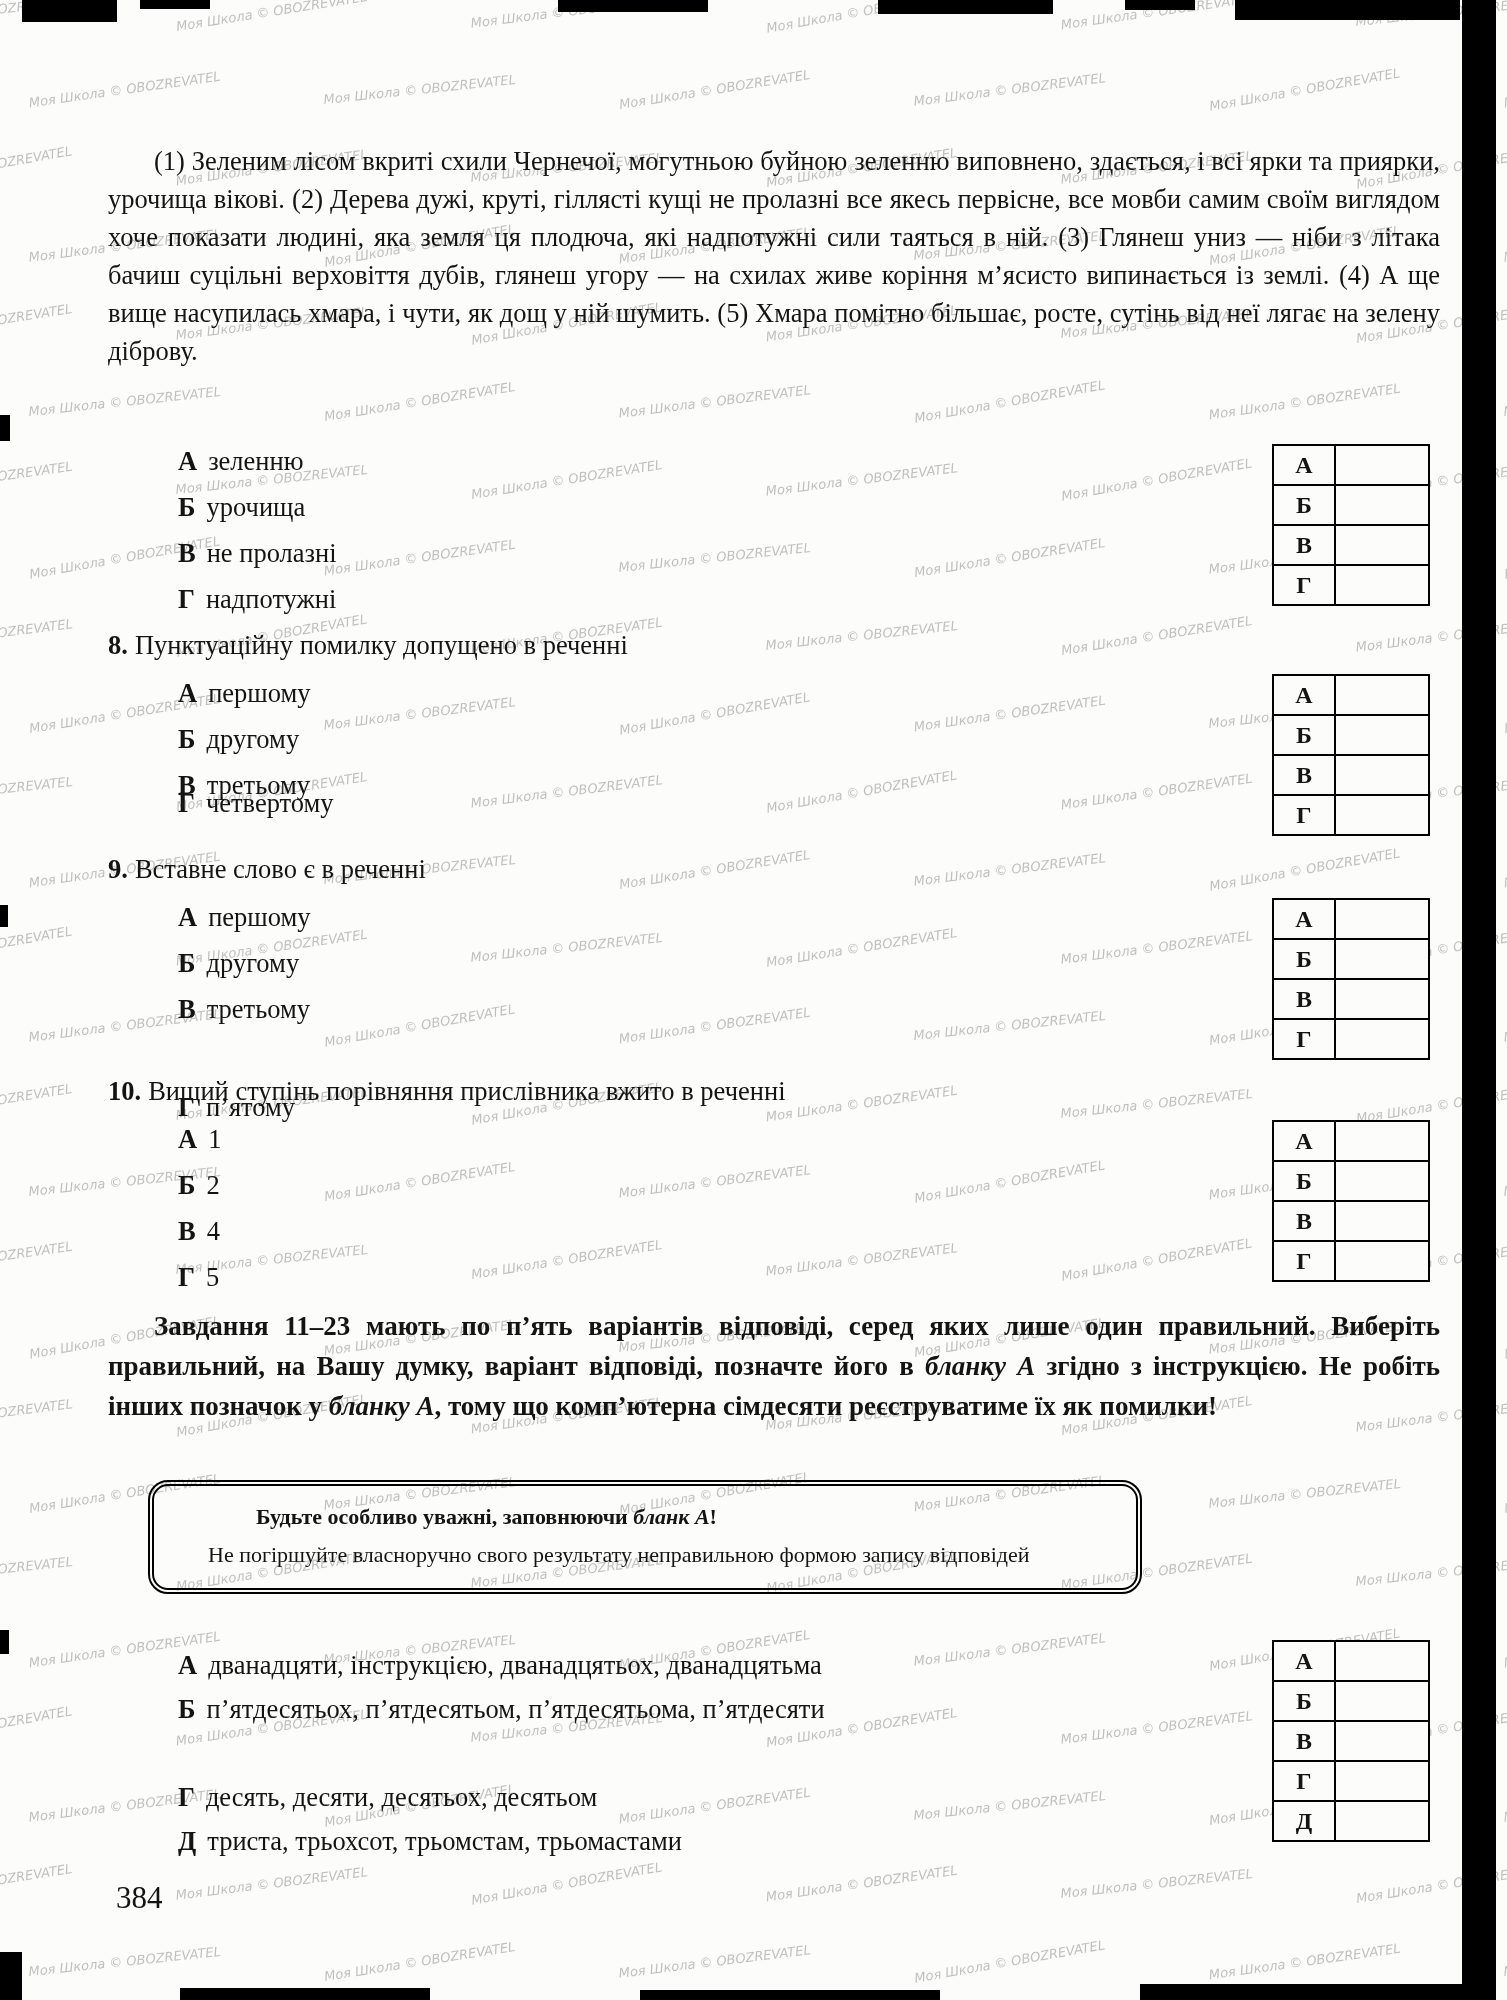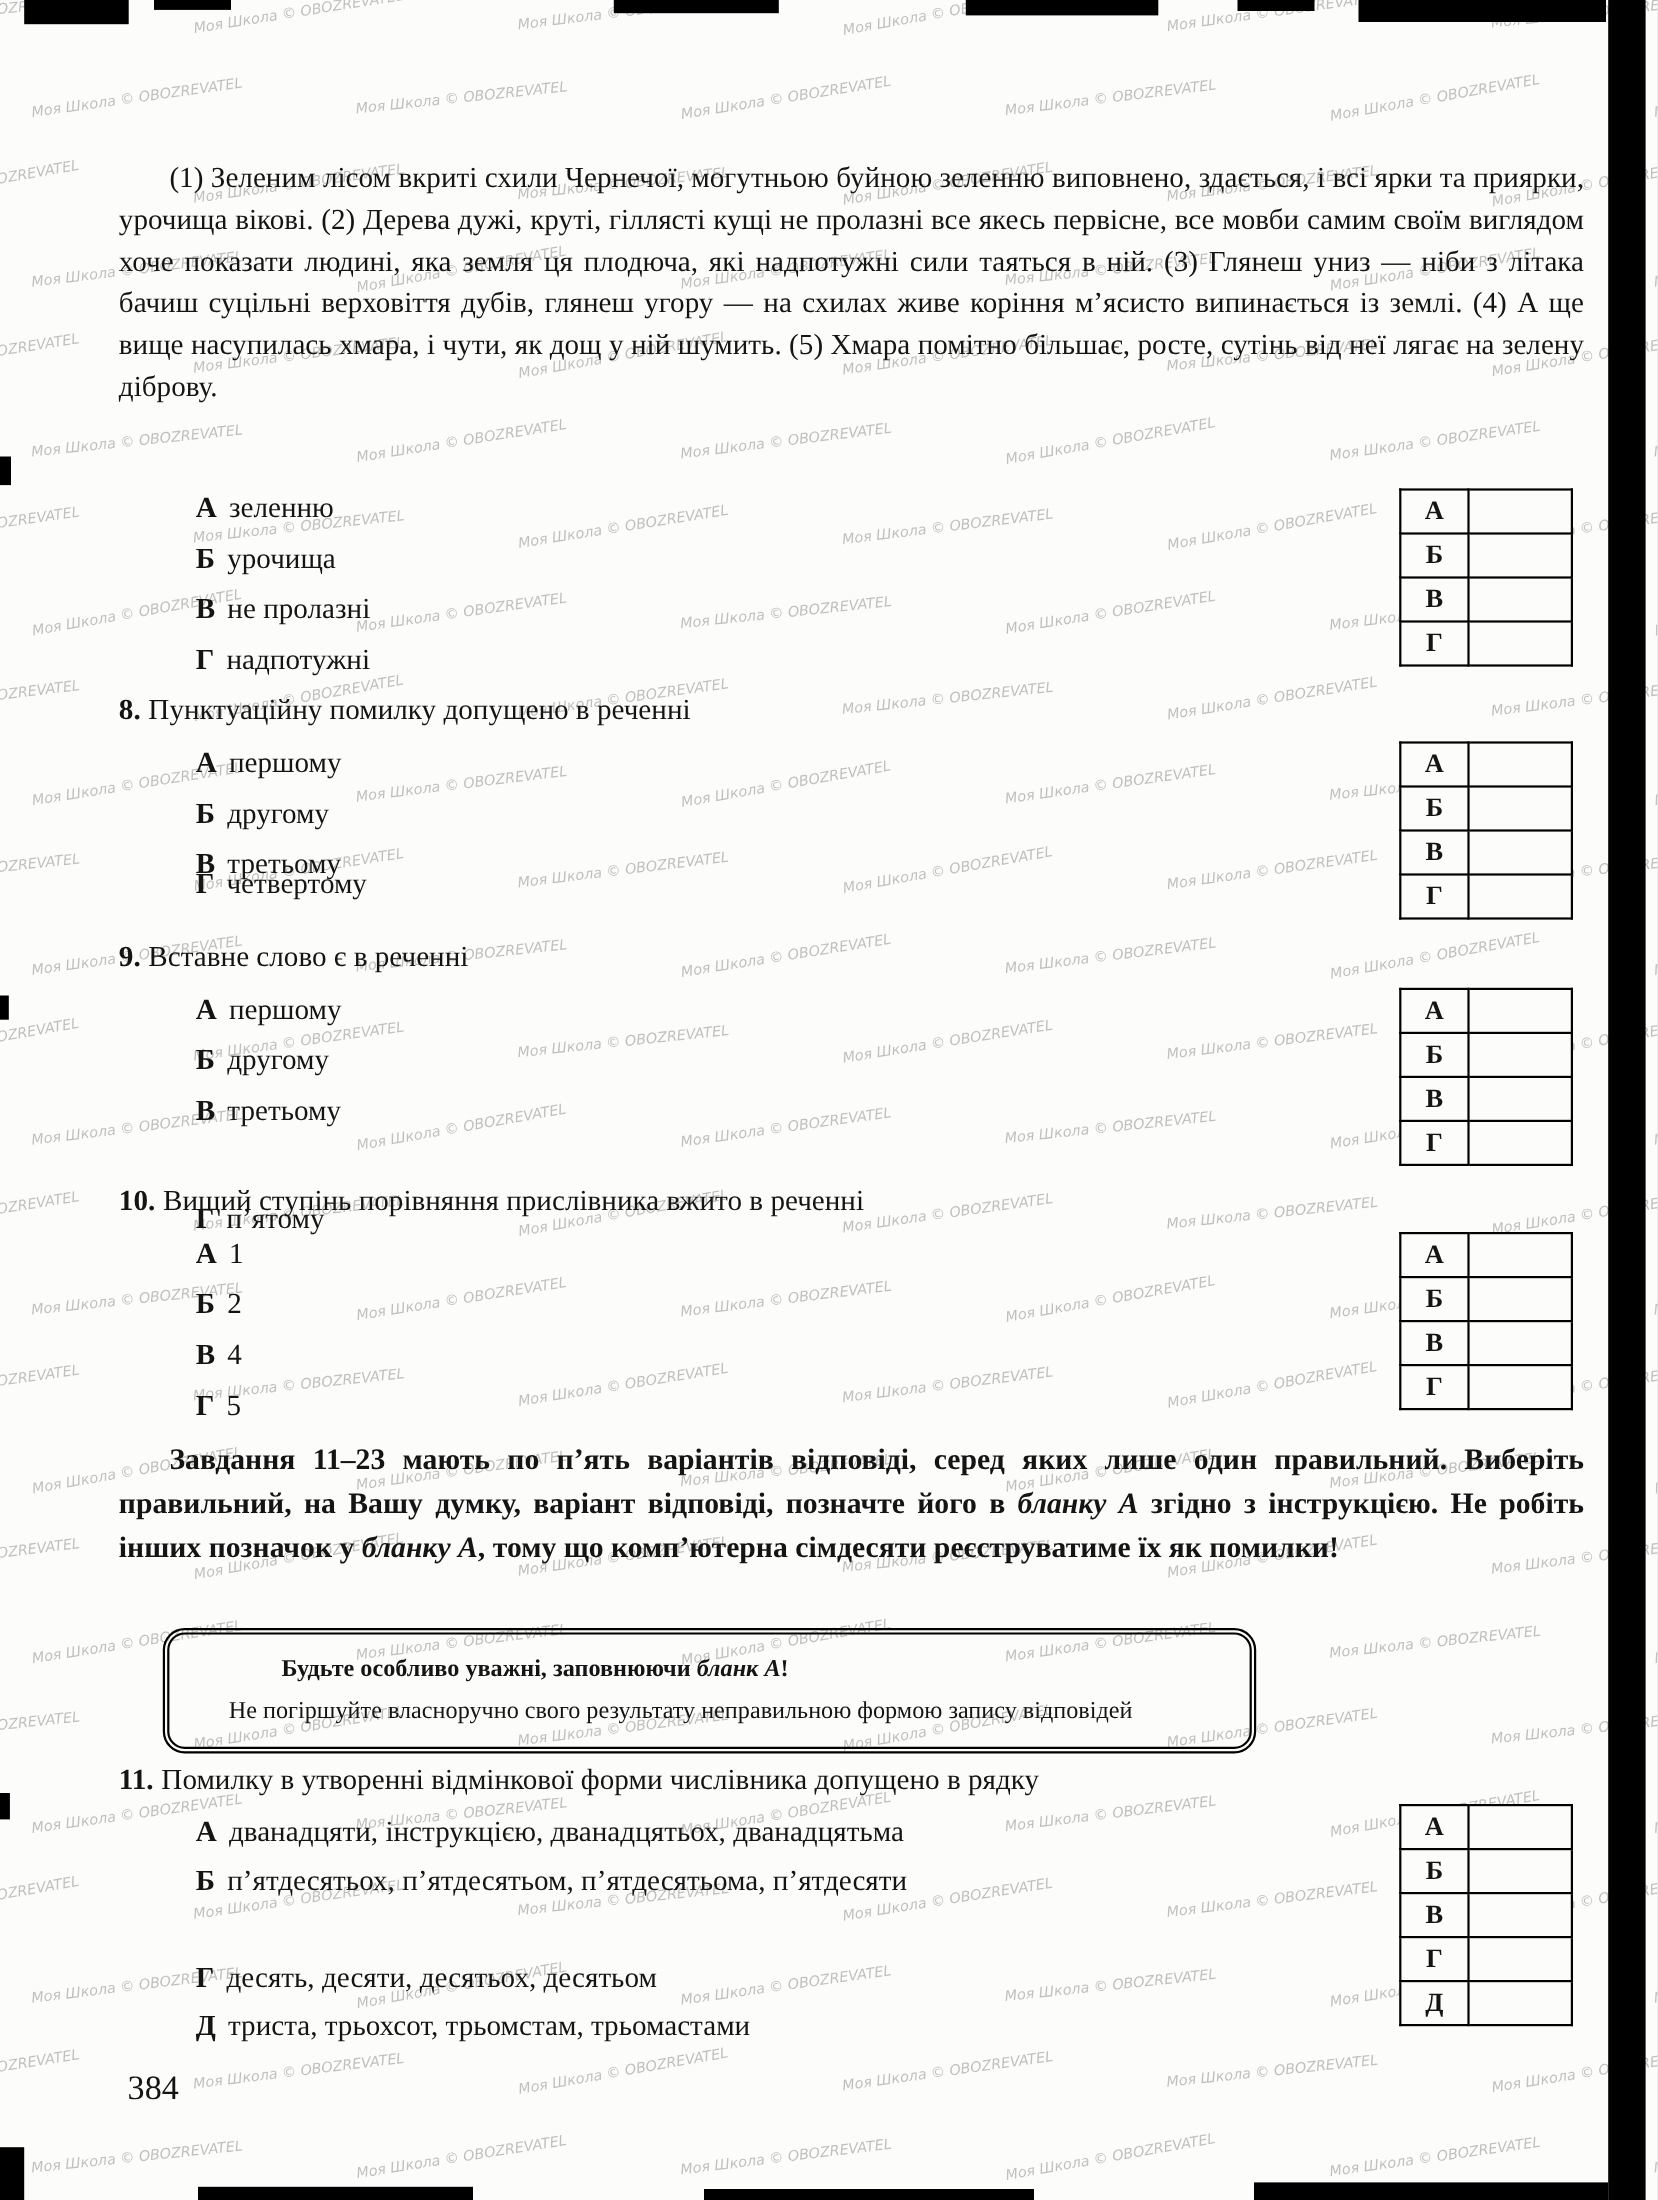--- a/index.html
+++ b/index.html
@@ -329,23 +329,20 @@
       <span>Завдання 11–23 мають по п’ять варіантів відповіді, серед яких лише один правильний. Виберіть правильний, на Вашу думку, варіант відповіді, позначте його в </span><span class="em">бланку А</span><span> згідно з інструкцією. Не робіть інших позначок у </span><span class="em">бланку А</span><span>, тому що комп’ютерна сімдесяти реєструватиме їх як помилки!</span>
     </div>
 
     <div class="notice">
       <div class="notice-l1">
         <span>Будьте особливо уважні, заповнюючи </span><span class="em">бланк А</span><span>!</span>
       </div>
       <div class="notice-l2">Не погіршуйте власноручно свого результату неправильною формою запису відповідей</div>
     </div>
 
-    <div class="qheader" style="top:1602px">
-      <span class="qnum">11.</span><span>Помилку в утворенні відмінкової форми числівника допущено в рядку</span>
-    </div>
     <div class="opt" style="top:1650px"><span class="olet">А</span><span>дванадцяти, інструкцією, дванадцятьох, дванадцятьма</span></div>
     <div class="opt" style="top:1694px"><span class="olet">Б</span><span>п’ятдесятьох, п’ятдесятьом, п’ятдесятьома, п’ятдесяти</span></div>
     <div class="opt" style="top:1782px"><span class="olet">Г</span><span>десять, десяти, десятьох, десятьом</span></div>
     <div class="opt" style="top:1826px"><span class="olet">Д</span><span>триста, трьохсот, трьомстам, трьомастами</span></div>
     <table class="grid" style="top:1640px">
       <tbody>
           <tr>
             <td class="l">А</td>
             <td class="a"></td>
           </tr>

